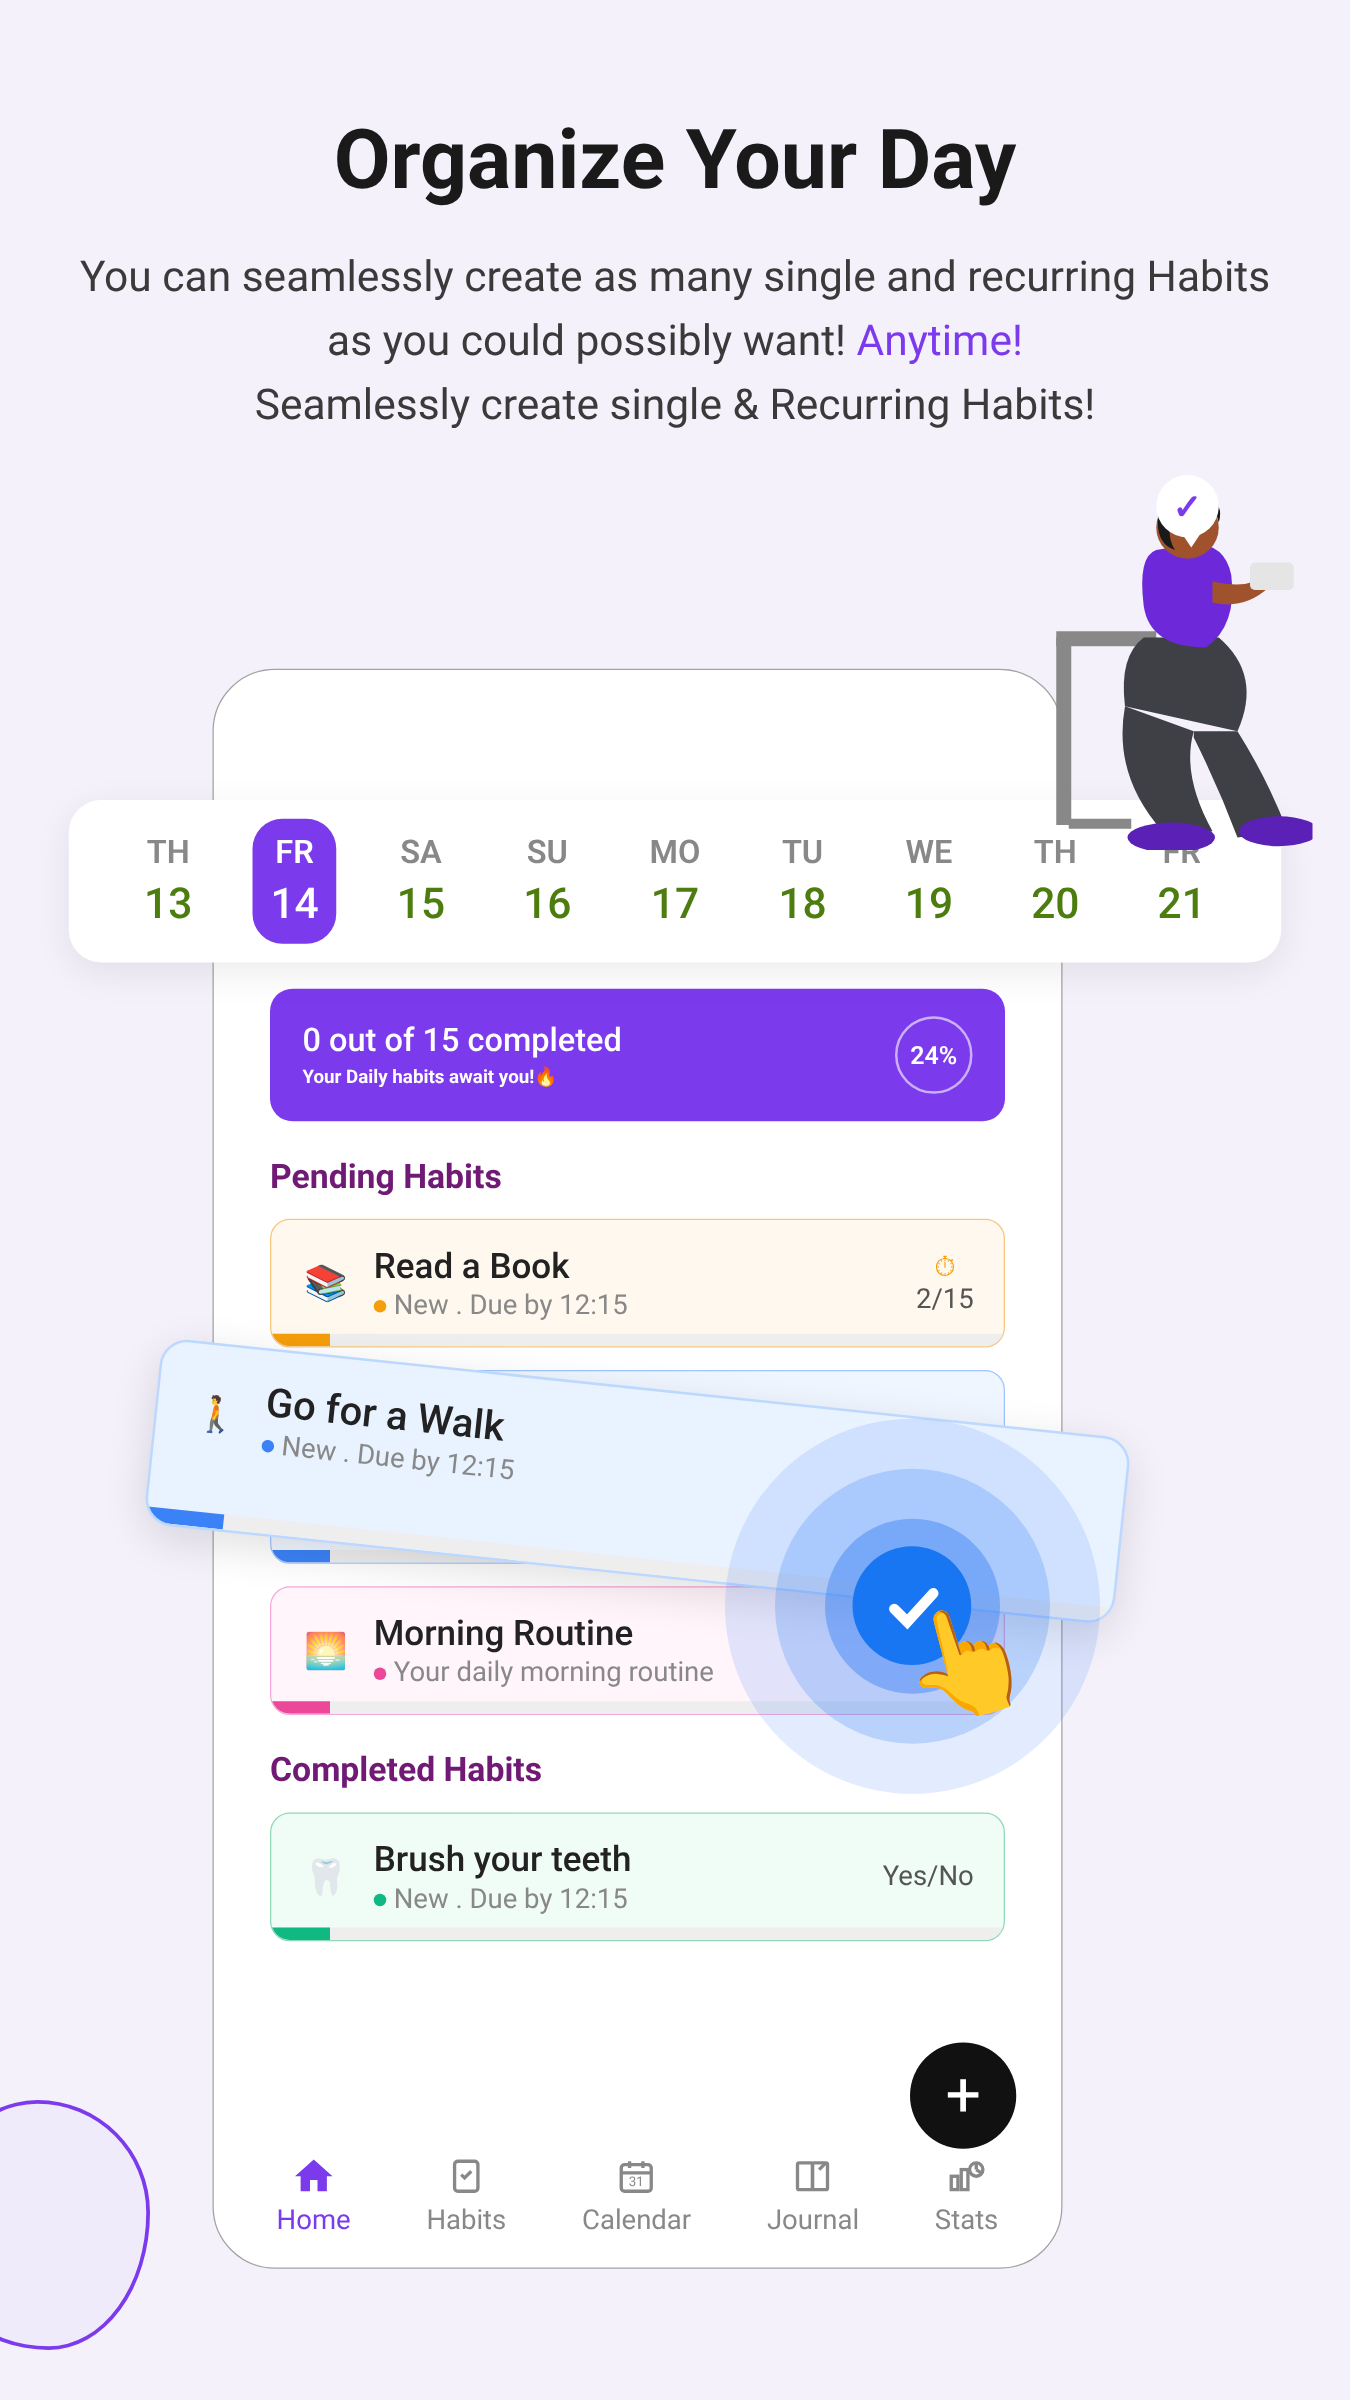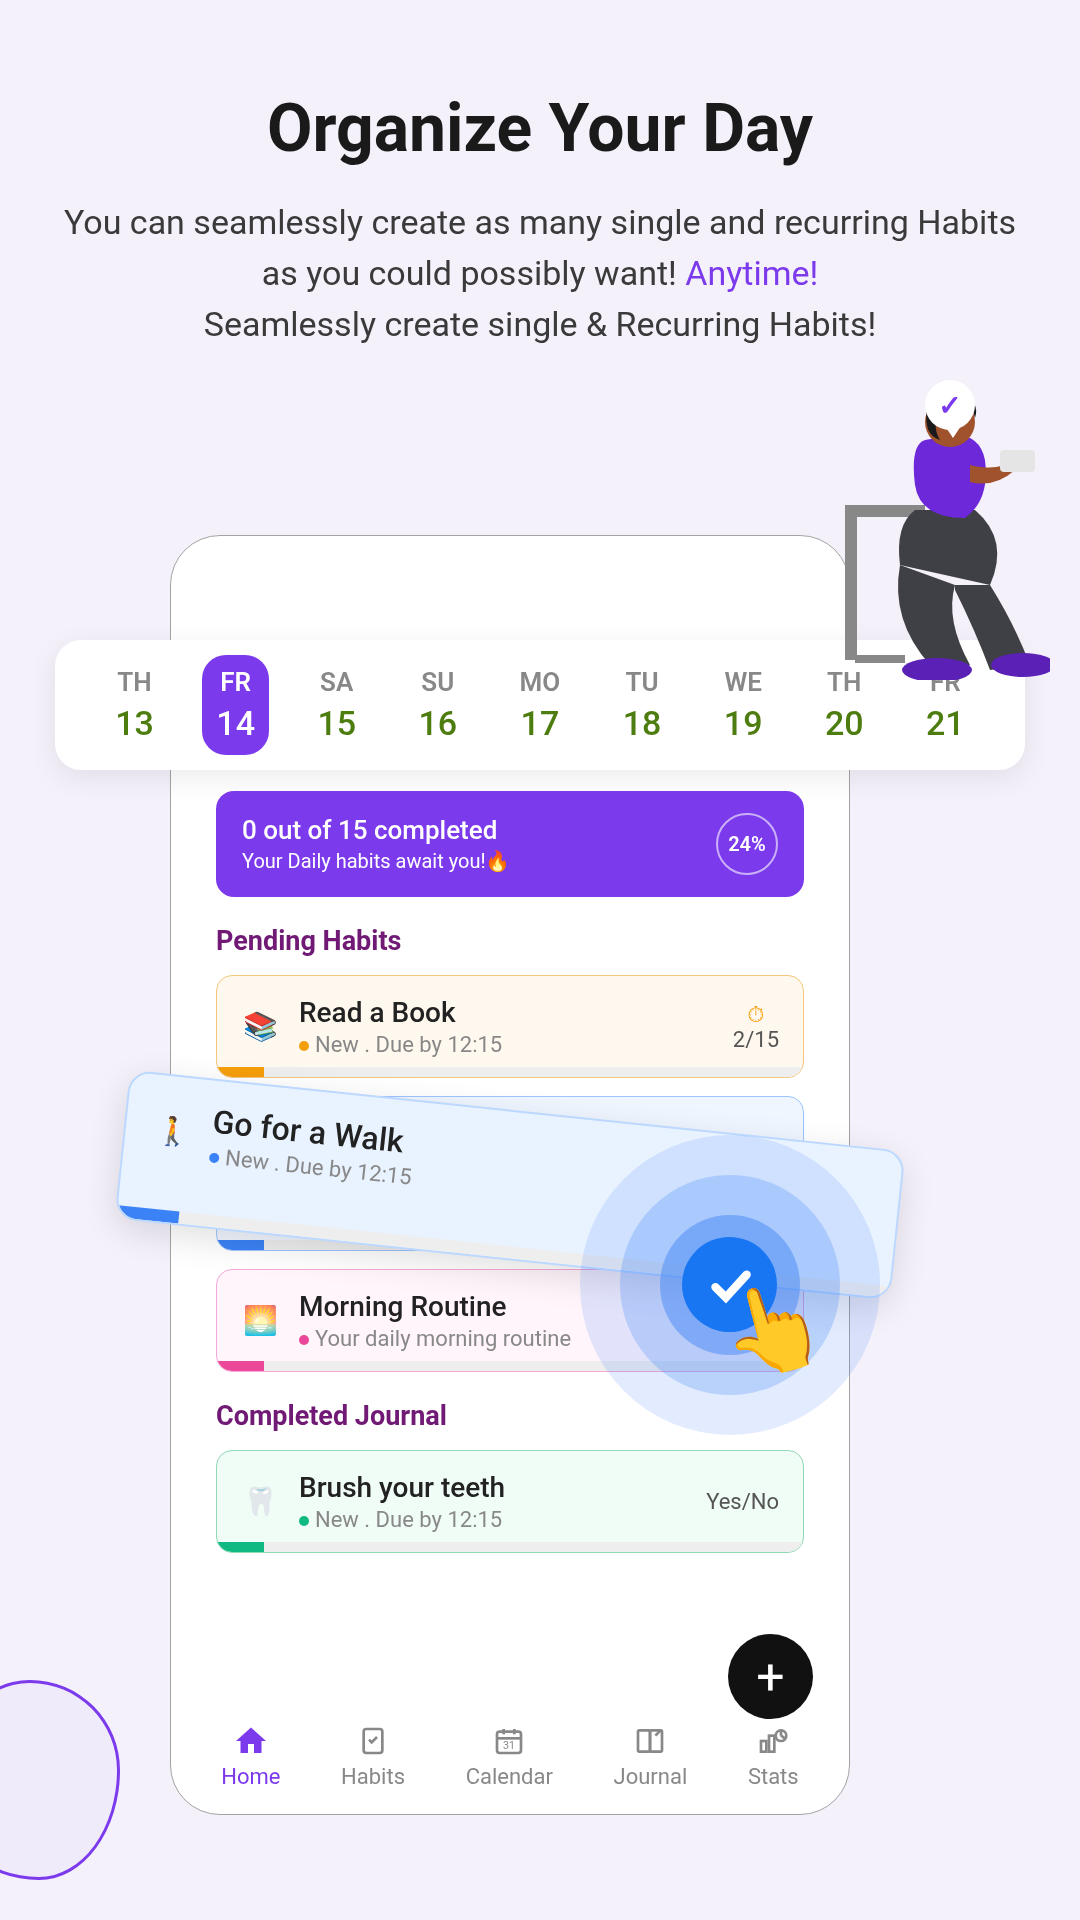--- a/index.html
+++ b/index.html
@@ -17,21 +17,21 @@
 .day-cell.active { background: #7c3aed; color: #fff; }
 .day-name { font-size: 26px; font-weight: 600; color: #888; margin-bottom: 6px; }
 .day-cell.active .day-name { color: #fff; }
 .day-num { font-size: 34px; font-weight: 500; color: #4d7c0f; }
 .day-cell.active .day-num { color: #fff; }
 
 .phone-content { position: absolute; top: 20px; left: 20px; right: 20px; bottom: 110px; background: #fff; border-radius: 30px; padding: 25px; overflow: hidden; }
 
 .progress-card { margin-top: 210px; background: #7c3aed; border-radius: 18px; padding: 22px 26px; color: #fff; display: flex; justify-content: space-between; align-items: center; }
 .progress-text { font-size: 26px; font-weight: 500; }
-.progress-sub { font-size: 20px; font-weight: 400; margin-top: 4px; }
+.progress-sub { font-size: 15px; font-weight: 700; margin-top: 4px; }
 .progress-ring { width: 62px; height: 62px; border: 2px solid rgba(255,255,255,0.6); border-radius: 50%; display: flex; align-items: center; justify-content: center; font-size: 20px; font-weight: 600; }
 
 .section-title { font-size: 27px; font-weight: 700; color: #701a75; margin: 28px 0 18px; }
 
 .habit-card { border-radius: 16px; padding: 20px 24px; margin-bottom: 18px; position: relative; border: 1.5px solid; overflow: hidden; }
 .habit-card.orange { background: #fff8ee; border-color: #f5c77e; }
 .habit-card.blue { background: #f0f6ff; border-color: #9ec5ff; height: 155px; }
 .habit-card.pink { background: #fff5fb; border-color: #f5a8d9; }
 .habit-card.green { background: #f0fcf6; border-color: #8fd9b6; }
 .habit-row { display: flex; align-items: center; gap: 18px; }
@@ -150,21 +150,21 @@
         <div class="habit-info">
           <div class="habit-title">Morning Routine</div>
           <div class="habit-meta"><span class="dot pink"></span><span>Your daily morning routine</span></div>
         </div>
       </div>
       <div class="habit-stripe">
           <div class="habit-stripe-fill pink"></div>
         </div>
     </div>
 
-    <div class="section-title">Completed  Journal</div>
+    <div class="section-title">Completed  Habits</div>
 
     <div class="habit-card green">
       <div class="habit-row">
         <div class="habit-icon">🦷</div>
         <div class="habit-info">
           <div class="habit-title">Brush your teeth</div>
           <div class="habit-meta"><span class="dot green"></span><span>New . Due by 12:15</span></div>
         </div>
         <div class="habit-right">Yes/No</div>
       </div>

